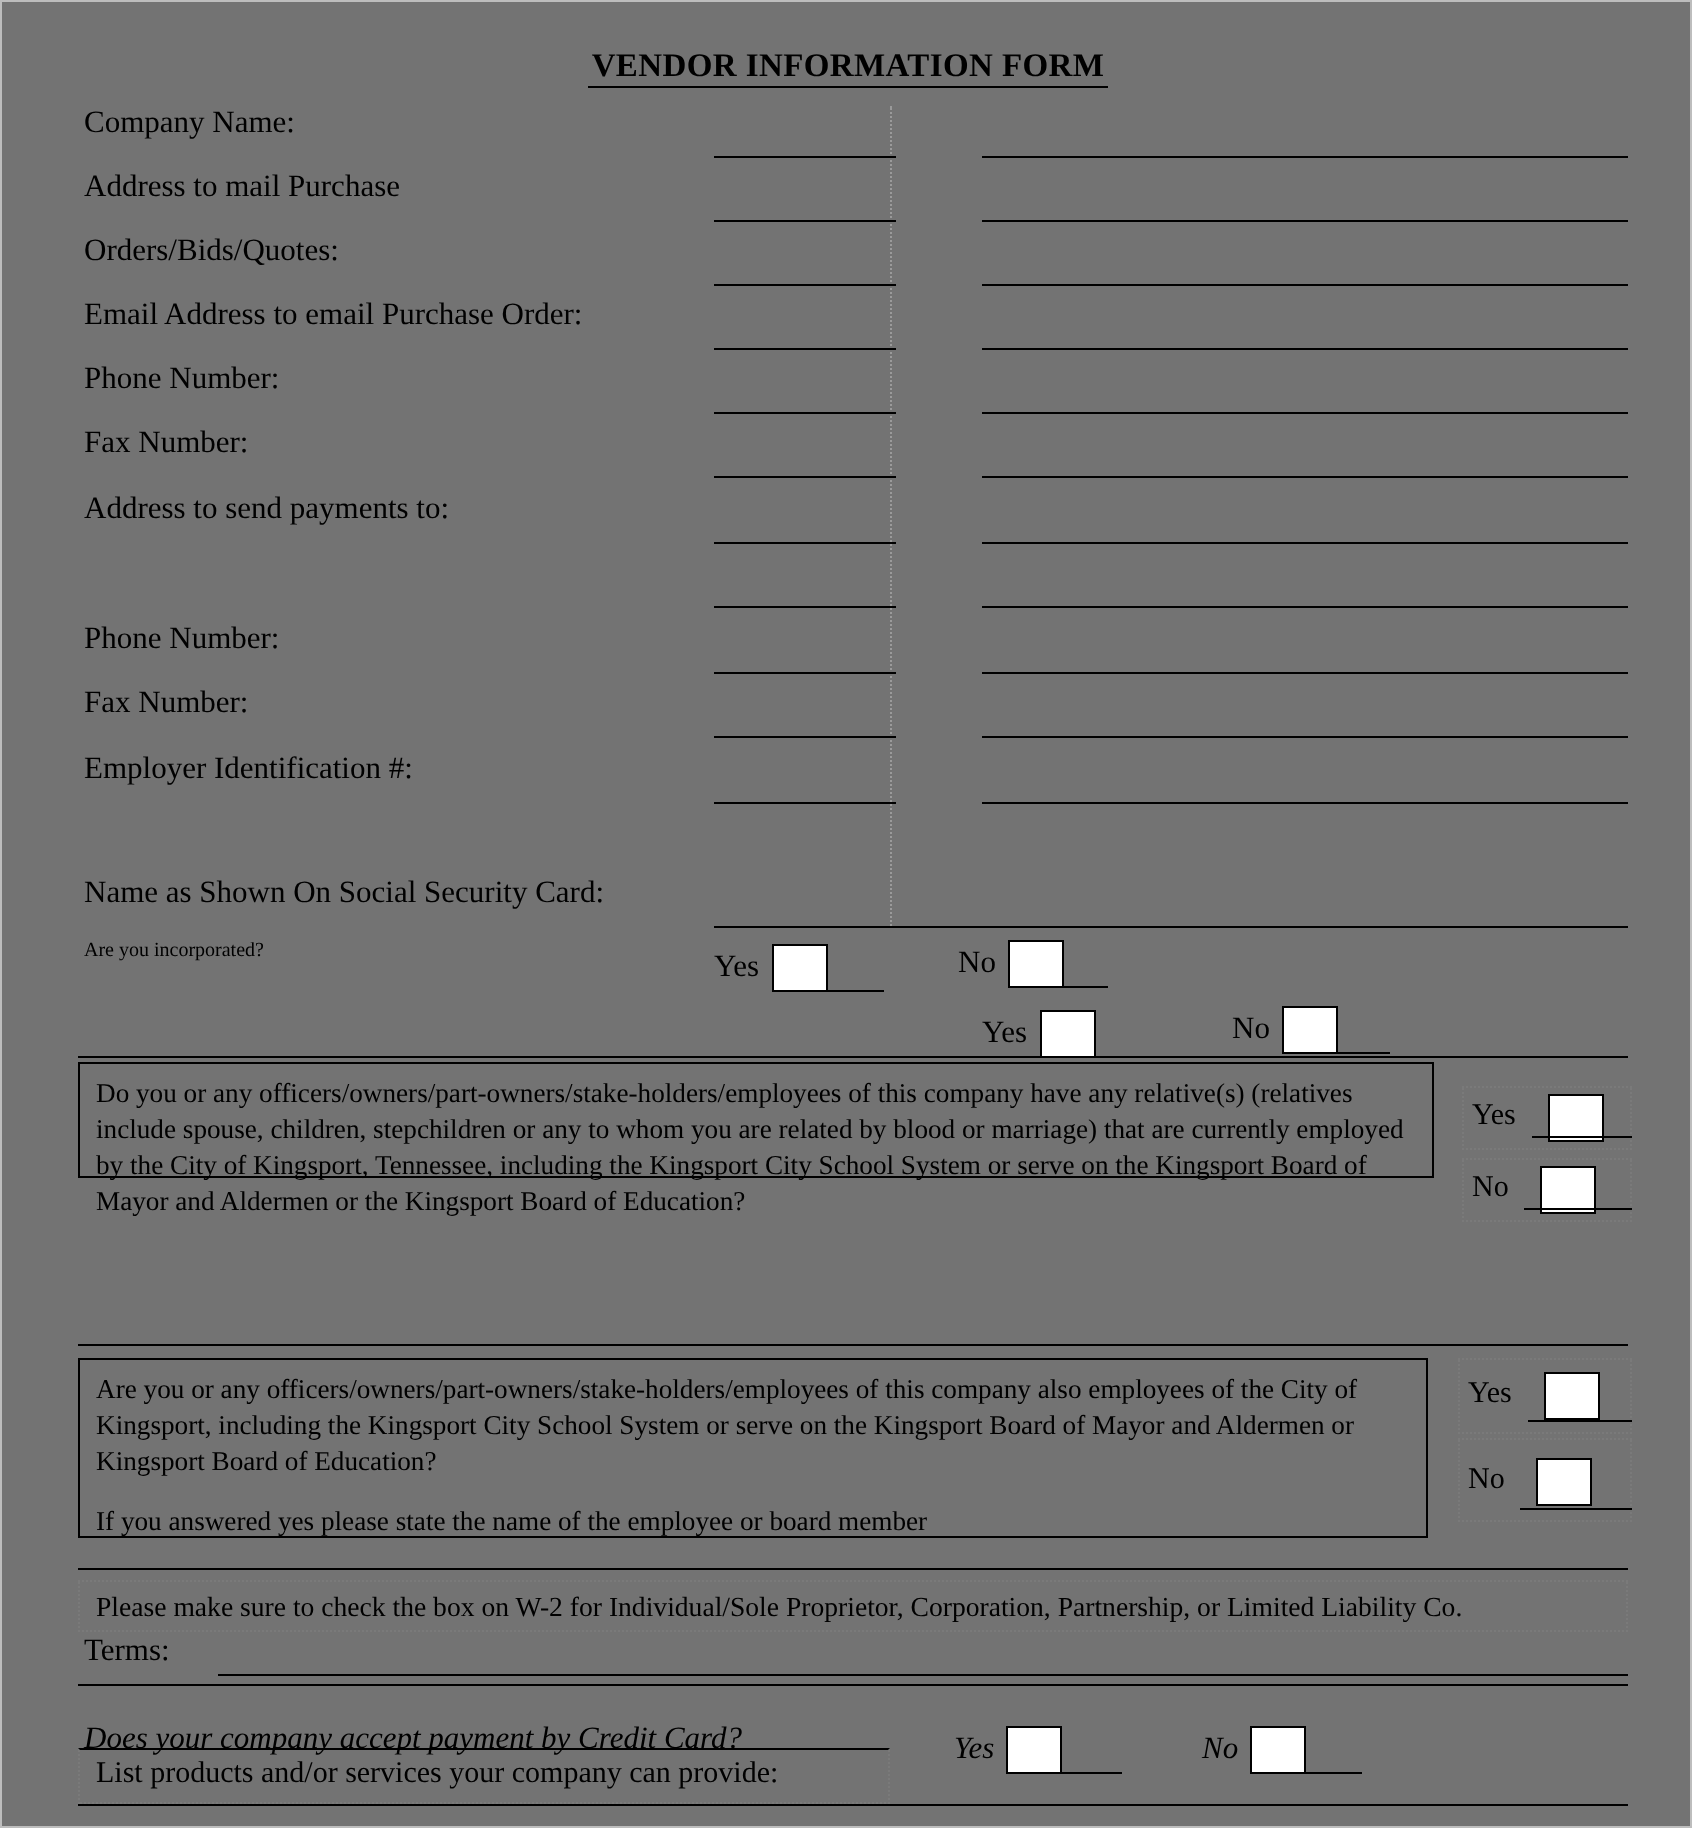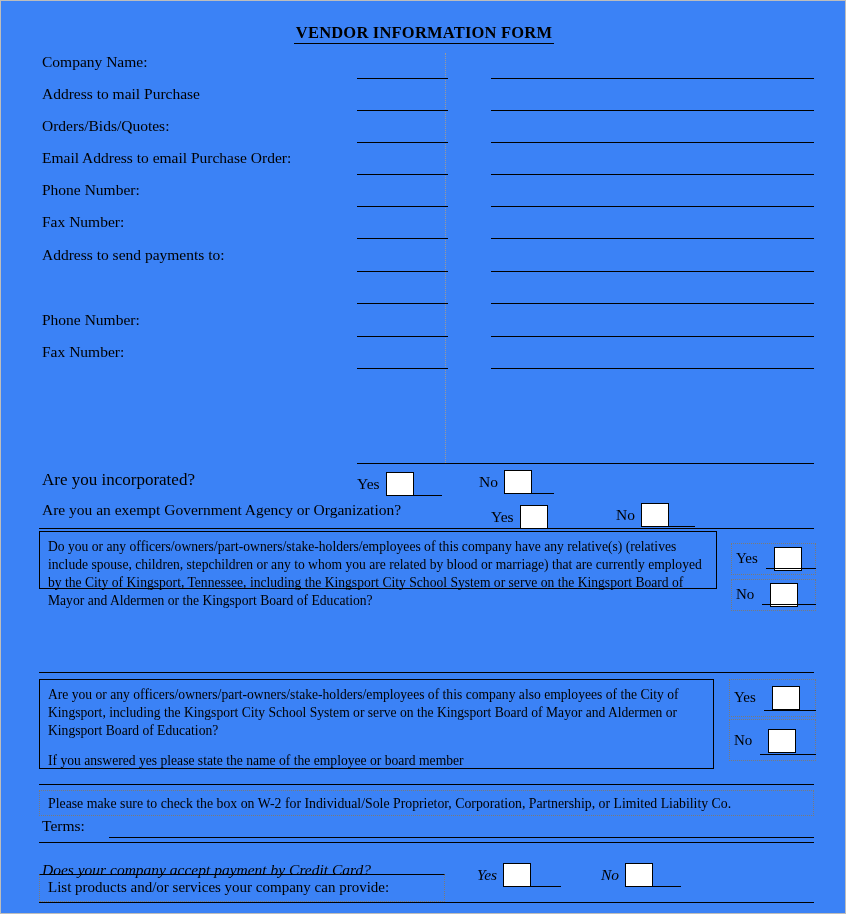--- a/index.html
+++ b/index.html
@@ -14,21 +14,21 @@
     color: #000000;
     position: relative;
     overflow: hidden;
   }
   .page {
     position: relative;
     width: 846px;
     height: 914px;
     border: 1px solid #bdbdbd;
     box-sizing: border-box;
-    background: #3b82f6;
+    background: #737373;
   }
 
   
   .title {
     position: absolute;
     top: 22px;
     left: 0;
     width: 846px;
     text-align: center;
     font-weight: bold;
@@ -94,21 +94,21 @@
   }
 
   
   .row-inc {
     position: absolute;
     left: 38px;
     top: 466px;
     width: 775px;
     height: 30px;
   }
-  .row-inc .q { position: absolute; left: 3px; top: 3px; font-size: 17px; }
+  .row-inc .q { position: absolute; left: 3px; top: 3px; font-size: 10px; }
   .row-inc .yes { position: absolute; left: 318px; top: 5px; }
   .row-inc .no  { position: absolute; left: 440px; top: 3px; }
 
   .row-exempt {
     position: absolute;
     left: 38px;
     top: 498px;
     width: 775px;
     height: 32px;
   }
@@ -219,38 +219,43 @@
     <div class="field-line" style="left:318px;right:366px;"></div>
     <div class="field-line" style="left:452px;right:0;"></div>
   </div>
 
   <div class="field-row" style="top:342px;">
     <div class="field-label">Fax Number:</div>
     <div class="field-line" style="left:318px;right:366px;"></div>
     <div class="field-line" style="left:452px;right:0;"></div>
   </div>
 
+  <div class="field-row" style="top:375px;">
+    <div class="field-label">Employer Identification #:</div>
+    <div class="field-line" style="left:318px;right:366px;"></div>
+    <div class="field-line" style="left:452px;right:0;"></div>
+  </div>
 
 
   <div class="field-row" style="top:437px;">
+    <div class="field-label">Name as Shown On Social Security Card:</div>
     <div class="field-line" style="left:318px;right:0;"></div>
   </div>
 
   <div class="row-inc">
     <div class="q">Are you incorporated?</div>
     <div class="yes">
       <span class="cb-label">Yes</span><span class="cbox"></span><span class="cb-underline" style="width:28px;"></span>
     </div>
     <div class="no">
       <span class="cb-label">No</span><span class="cbox"></span><span class="cb-underline" style="width:22px;"></span>
     </div>
   </div>
 
   <div class="row-exempt">
-    <div class="q">Are you an exempt Government Agency or Organization?</div>
     <div class="yes">
       <span class="cb-label">Yes</span><span class="cbox"></span><span class="cb-underline" style="width:28px;"></span>
     </div>
     <div class="no">
       <span class="cb-label">No</span><span class="cbox"></span><span class="cb-underline" style="width:26px;"></span>
     </div>
   </div>
 
   <div class="hline" style="left:38px;width:775px;top:527px;"></div>
 

